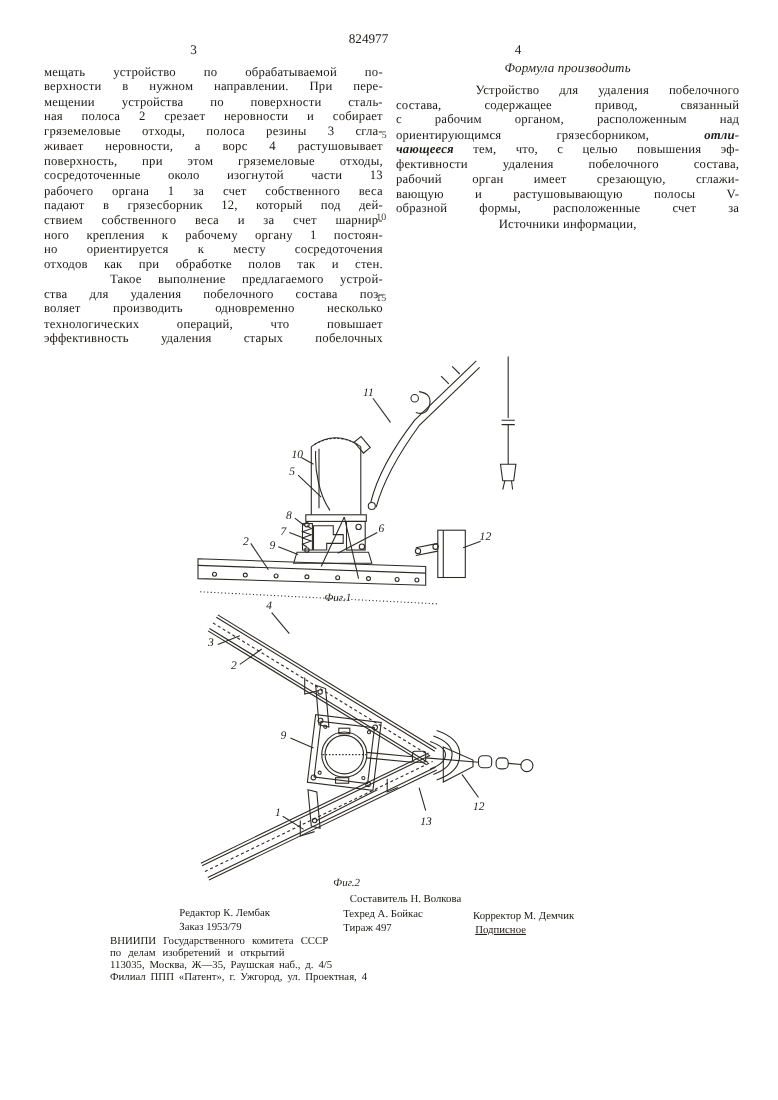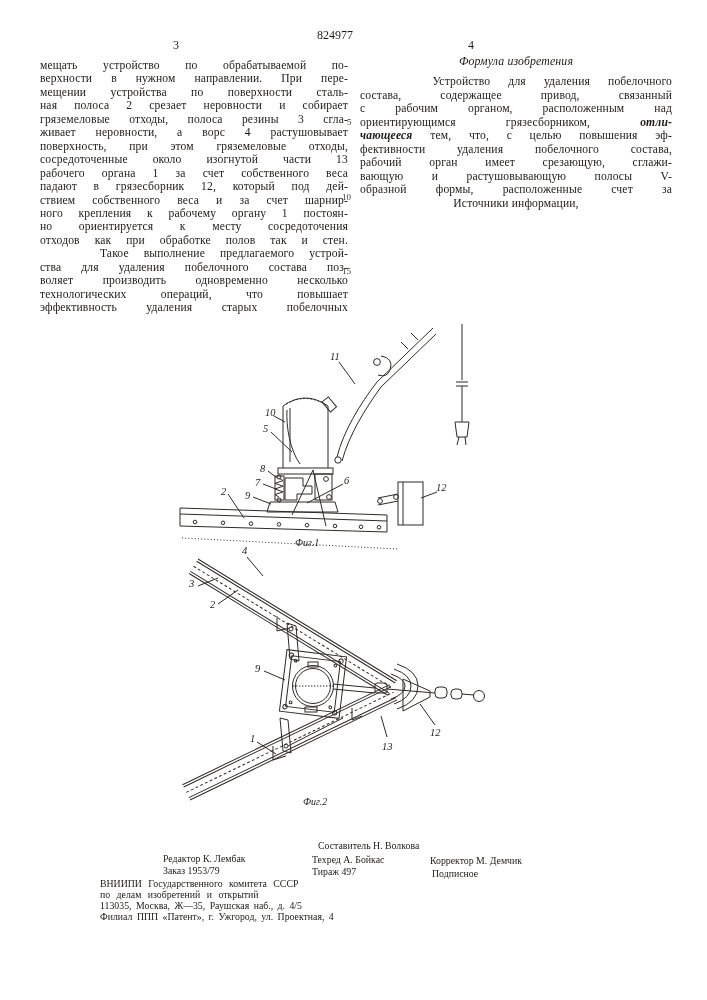--- a/index.html
+++ b/index.html
@@ -13,21 +13,21 @@
   .body-text{font-size:11.6px;line-height:13.45px;letter-spacing:0.15px;}
   .prewrap{white-space:pre-wrap;}
   .jst{text-align:justify;text-align-last:justify;}
   .pagenum{font-size:12px;}
   .gutter-num{font-size:9px;color:#3a3834;}
   .rc-heading{font-style:italic;font-size:11.8px;text-align:center;margin-bottom:7px;}
   .ital{font-style:italic;font-weight:600;}
   .src-head{text-align:center;}
   .fig-label{font-family:"Liberation Serif",serif;font-style:italic;font-size:10.5px;fill:#26241f;}
   .fig-caption{font-family:"Liberation Serif",serif;font-style:italic;font-size:10px;fill:#26241f;}
-  .footer{font-size:9.8px;line-height:11.5px;color:#23211d;margin-top:28px;}
+  .footer{font-size:9.8px;line-height:11.5px;color:#23211d;}
   .footer .abs{white-space:nowrap;}
   .ctr{text-align:left;width:100%;}
   .ws4{word-spacing:4px;}
   .ws2{word-spacing:2px;}
   svg line, svg path, svg rect, svg circle, svg ellipse, svg polygon, svg polyline{
     stroke:#2e2b26;fill:none;stroke-width:1;
   }
 </style>
 </head>
 <body>
@@ -58,21 +58,21 @@
 но ориентируется к месту сосредоточения
 отходов как при обработке полов так и стен.</div>
     <div class="prewrap jst">    Такое выполнение предлагаемого устрой-
 ства для удаления побелочного состава поз-
 воляет производить одновременно несколько
 технологических операций, что повышает
 эффективность удаления старых побелочных</div>
   </div>
 
   <div class="abs body-text" style="left:360px;top:55px;width:312px;">
-    <div class="rc-heading">Формула изобретения</div>
+    <div class="rc-heading">Формула производить</div>
     <div class="prewrap jst"><span>    Устройство для удаления побелочного
 состава, содержащее привод, связанный
 с рабочим органом, расположенным над
 ориентирующимся грязесборником, </span><span class="ital">отли-
 чающееся</span><span> тем, что, с целью повышения эф-
 фективности удаления побелочного состава,
 рабочий орган имеет срезающую, сглажи-
 вающую и растушовывающую полосы V-
 образной формы, расположенные счет за</span></div>
     <div class="src-head">Источники информации,</div>
@@ -237,20 +237,20 @@
     <text class="fig-caption" x="125" y="265">Фиг.2</text>
   </svg>
 
   <div class="abs footer" style="left:100px;top:812px;width:500px;height:150px;">
     <div class="abs" style="left:218px;top:0;">Составитель Н. Волкова</div>
     <div class="abs" style="left:63px;top:13px;">Редактор К. Лембак</div>
     <div class="abs" style="left:212px;top:14px;">Техред А. Бойкас</div>
     <div class="abs" style="left:330px;top:15px;">Корректор М. Демчик</div>
     <div class="abs" style="left:63px;top:25px;">Заказ 1953/79</div>
     <div class="abs" style="left:212px;top:26px;">Тираж 497</div>
-    <div class="abs" style="left:332px;top:28px;">Подписное</div>
+    <div class="abs" style="left:332px;top:28px;text-decoration:underline;">Подписное</div>
     <div class="abs ctr ws4" style="left:0;top:38px;">ВНИИПИ Государственного комитета СССР</div>
     <div class="abs ctr ws4" style="left:0;top:49px;">по делам изобретений и открытий</div>
     <div class="abs ctr ws2" style="left:0;top:60px;">113035, Москва, Ж—35, Раушская наб., д. 4/5</div>
     <div class="abs ctr ws2" style="left:0;top:71px;">Филиал ППП «Патент», г. Ужгород, ул. Проектная, 4</div>
   </div>
 
 </div>
 
 </body></html>

